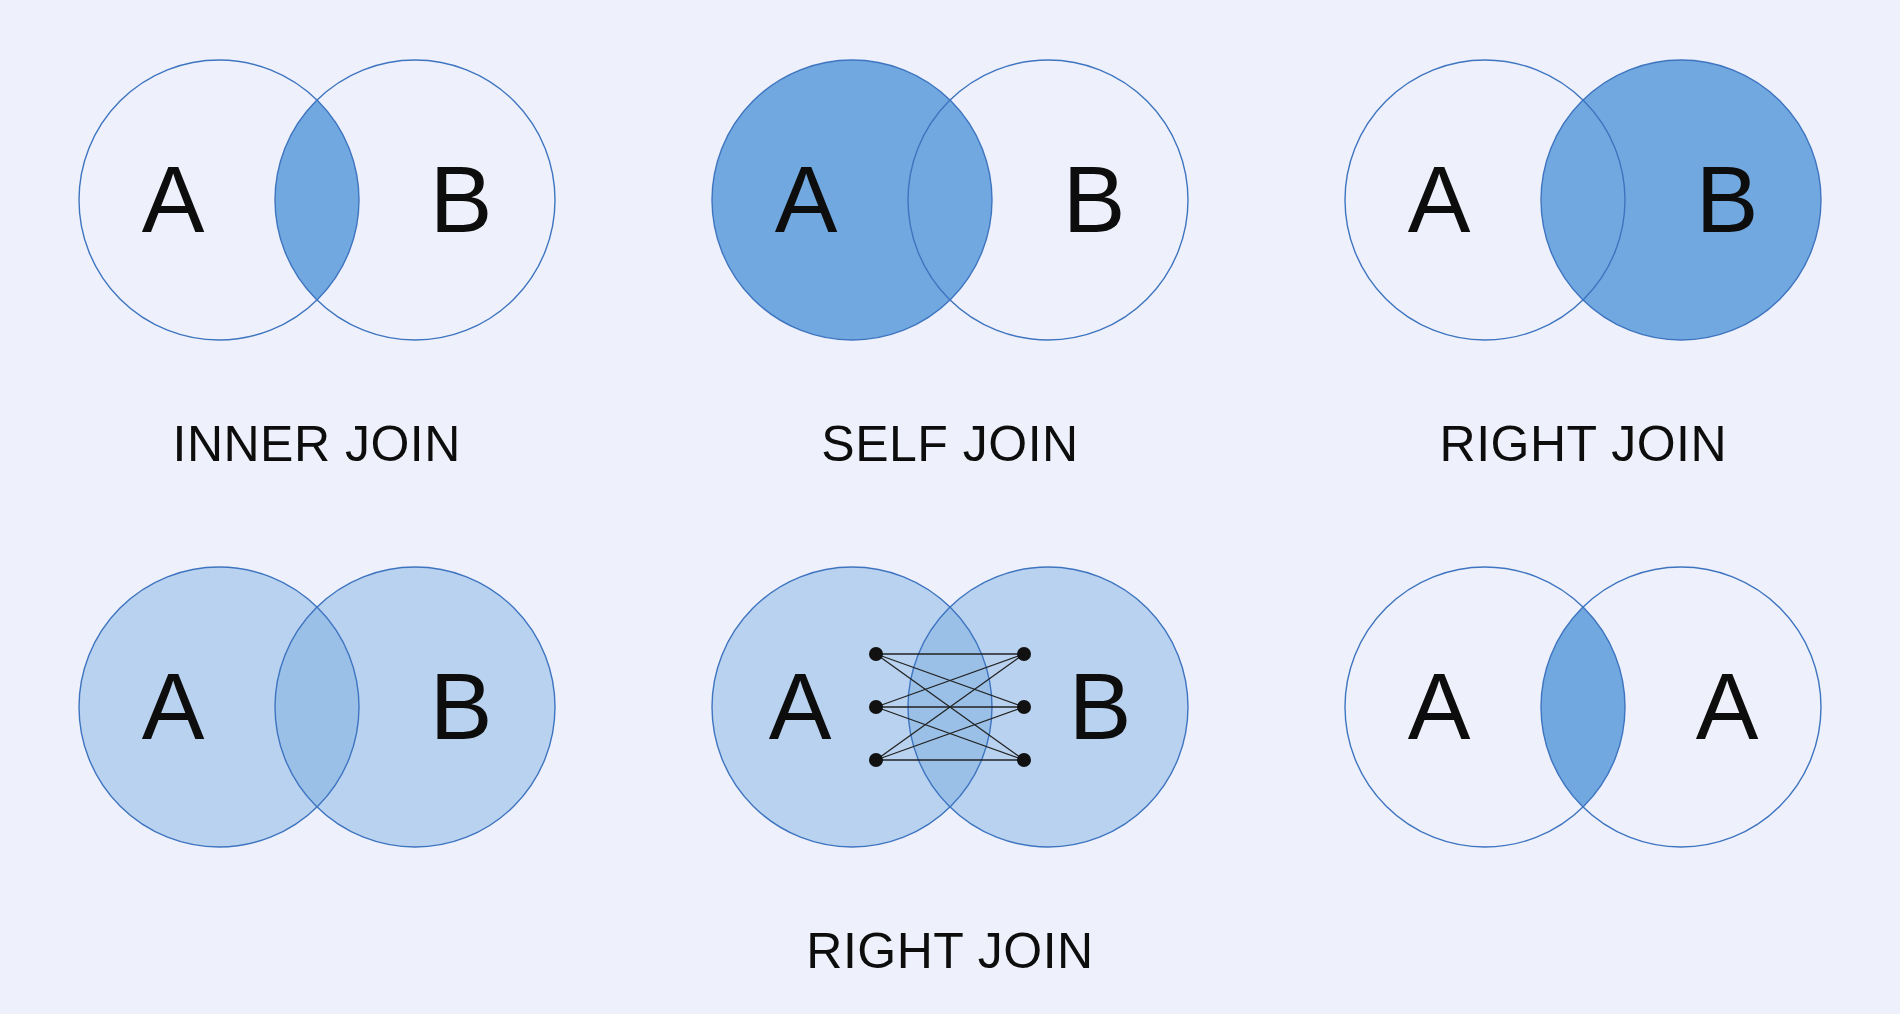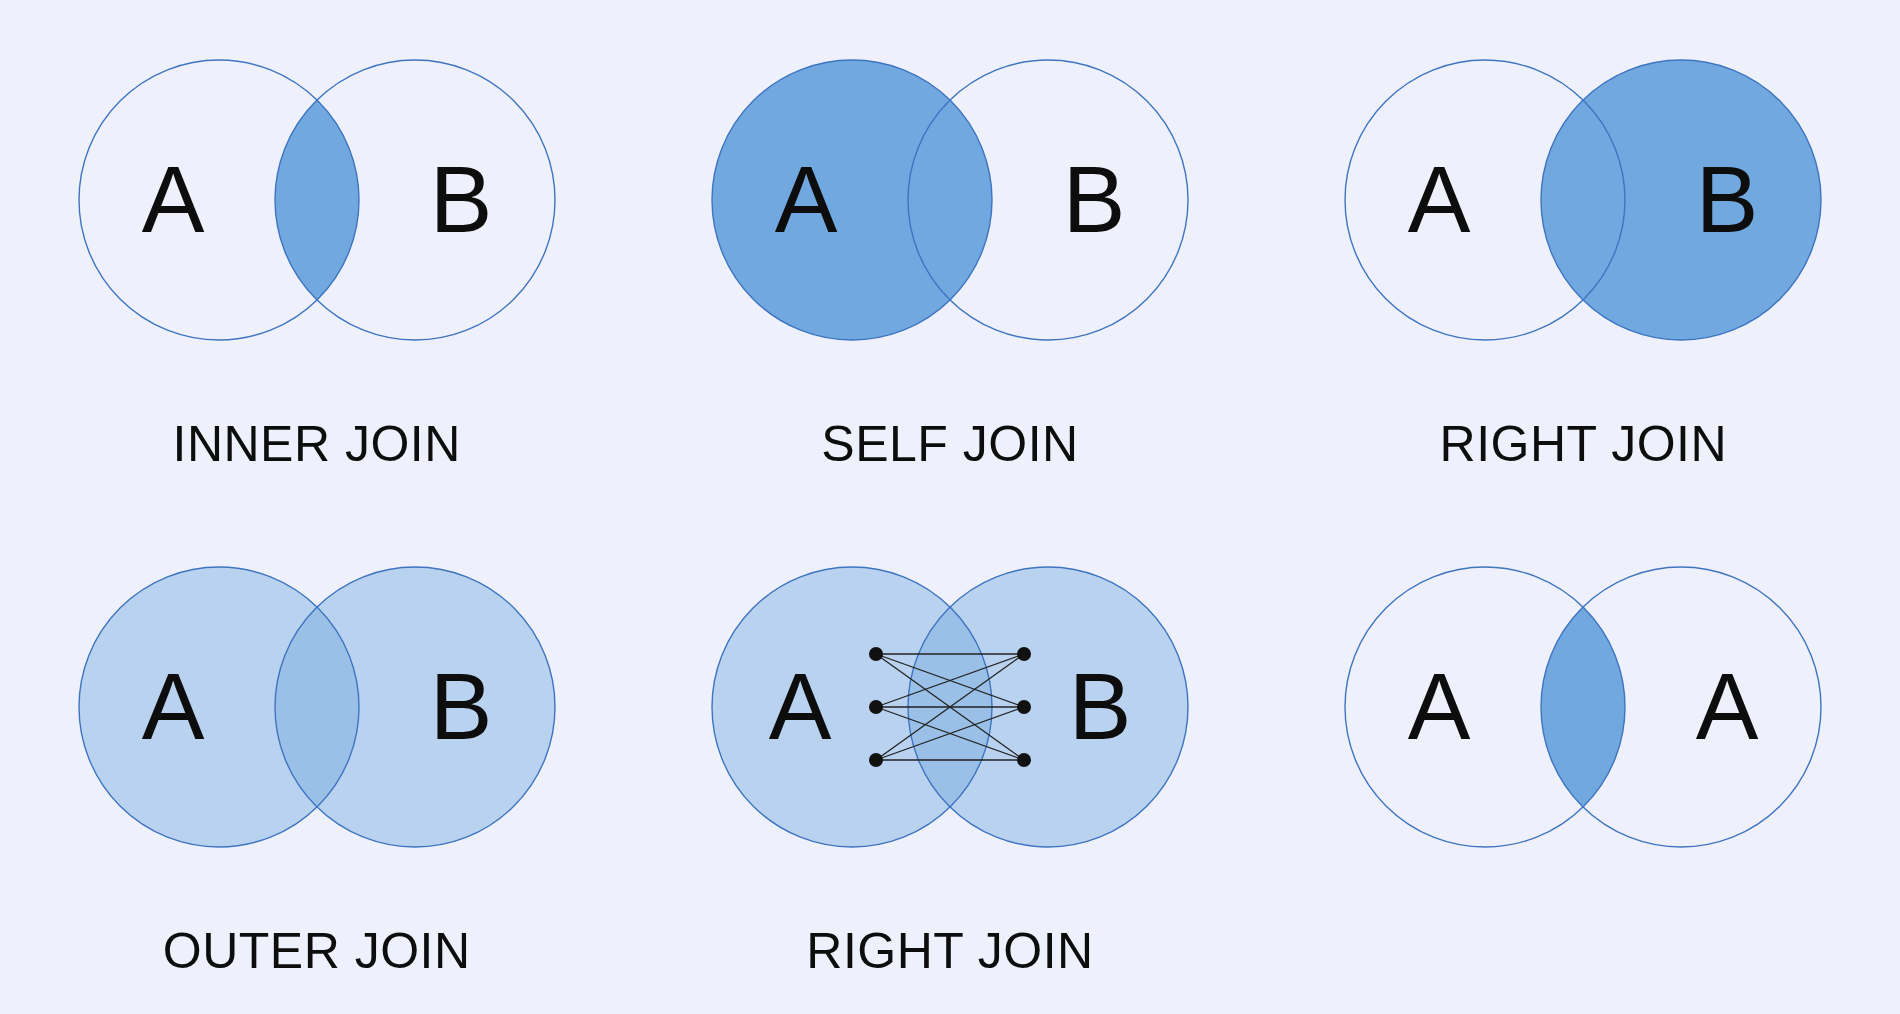--- a/index.html
+++ b/index.html
@@ -109,21 +109,20 @@
 
   <figure>
     <svg class="venn" width="560" height="400" viewBox="0 0 560 400">
       <circle class="fill-light" cx="182" cy="200" r="140"></circle>
       <circle class="fill-light" cx="378" cy="200" r="140"></circle>
       <circle class="circle-outline" cx="182" cy="200" r="140"></circle>
       <circle class="circle-outline" cx="378" cy="200" r="140"></circle>
       <text class="letter" x="136" y="232">A</text>
       <text class="letter" x="424" y="232">B</text>
     </svg>
-    <figcaption>OUTER JOIN</figcaption>
   </figure>
 
   <figure>
     <svg class="venn" width="560" height="400" viewBox="0 0 560 400">
       <circle class="fill-light" cx="182" cy="200" r="140"></circle>
       <circle class="fill-light" cx="378" cy="200" r="140"></circle>
       <circle class="circle-outline" cx="182" cy="200" r="140"></circle>
       <circle class="circle-outline" cx="378" cy="200" r="140"></circle>
       <g>
         <line class="conn-line" x1="206" y1="147" x2="354" y2="147"></line>

